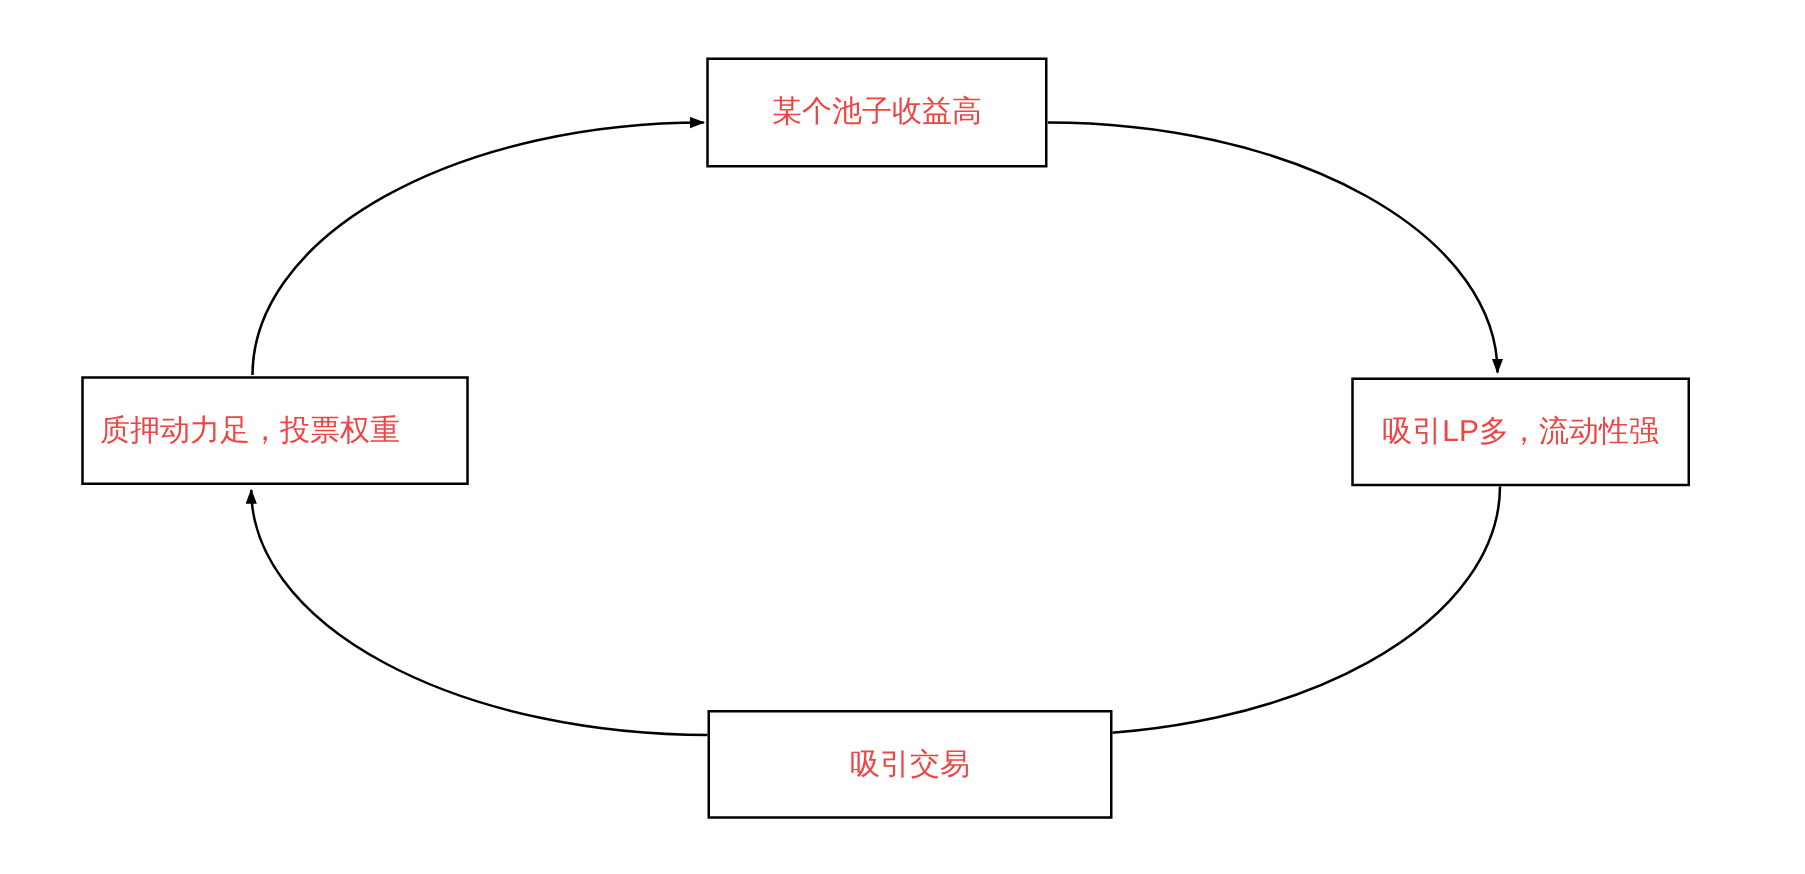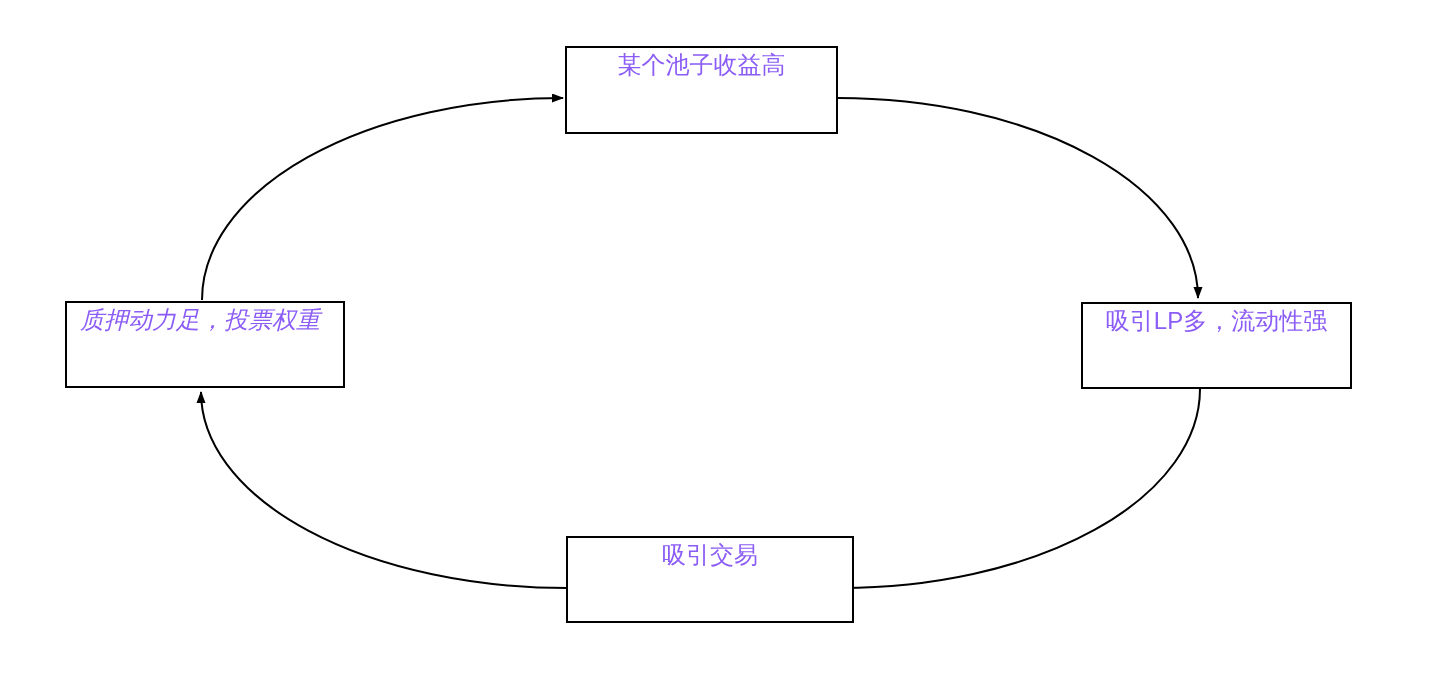--- a/index.html
+++ b/index.html
@@ -20,34 +20,34 @@
     left: 0;
     top: 0;
     width: 1444px;
     height: 699px;
   }
   .node {
     position: absolute;
     box-sizing: border-box;
     border: 2px solid #000000;
     background: #ffffff;
-    color: #8b5cf6;
+    color: #ef4444;
     display: flex;
     flex-direction: column;
-    justify-content: flex-start;
+    justify-content: center;
     align-items: center;
     font-size: 24px;
     line-height: 1.38;
     white-space: nowrap;
   }
   .node-top    { left: 565px;  top: 46px;  width: 273px; height: 88px; }
   .node-right  { left: 1065px; top: 302px; width: 271px; height: 87px; margin-left: 16px; }
-  .node-bottom { left: 566px;  top: 536px; width: 288px; height: 87px; }
-  .node-left   { left: 65px;   top: 301px; width: 280px; height: 87px;
-                 align-items: flex-start; padding: 0 6px 0 13px; font-style: italic; }
+  .node-bottom { left: 566px;  top: 568px; width: 324px; height: 87px; }
+  .node-left   { left: 65px;   top: 301px; width: 310px; height: 87px;
+                 align-items: flex-start; padding: 0 6px 0 13px; }
   .node .line { display: block; }
 </style>
 </head>
 <body>
 
 <div class="canvas">
 
   <svg class="arrows-layer" width="1444" height="699" viewBox="0 0 1444 699" xmlns="http://www.w3.org/2000/svg">
     <defs>
       <marker id="arrowhead" markerUnits="userSpaceOnUse" markerWidth="13" markerHeight="10" refX="11" refY="4.5" orient="auto">

